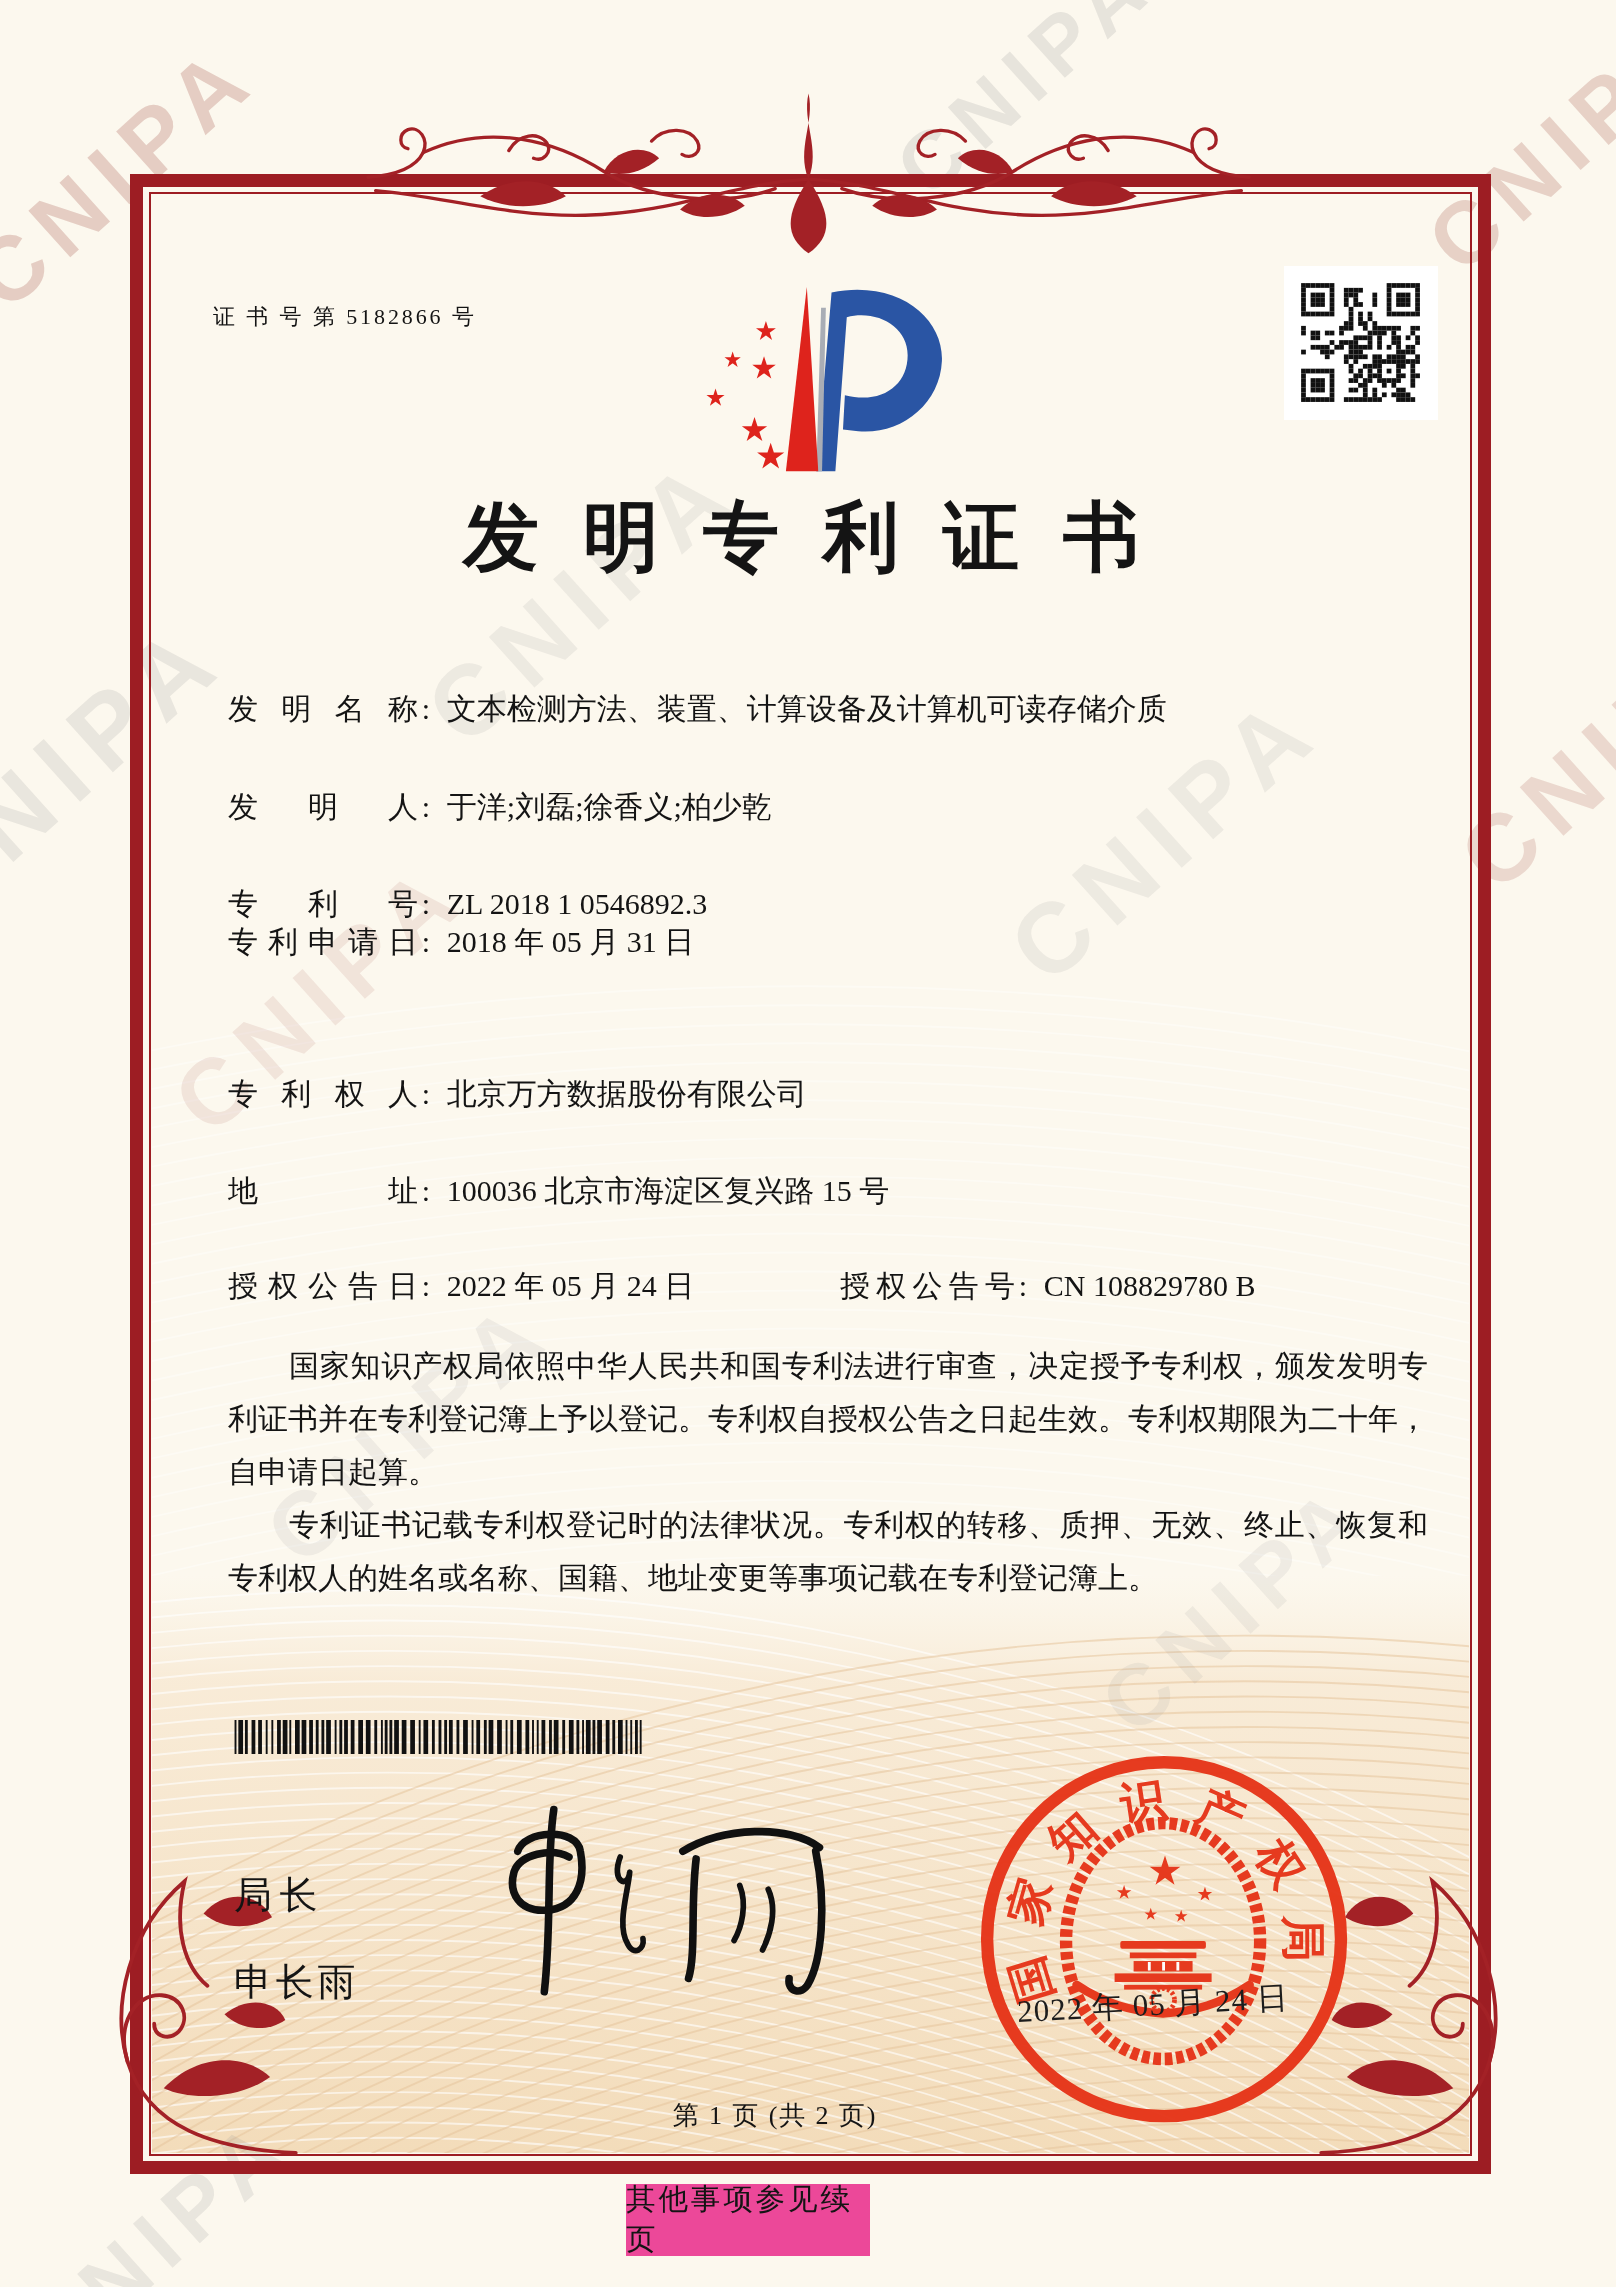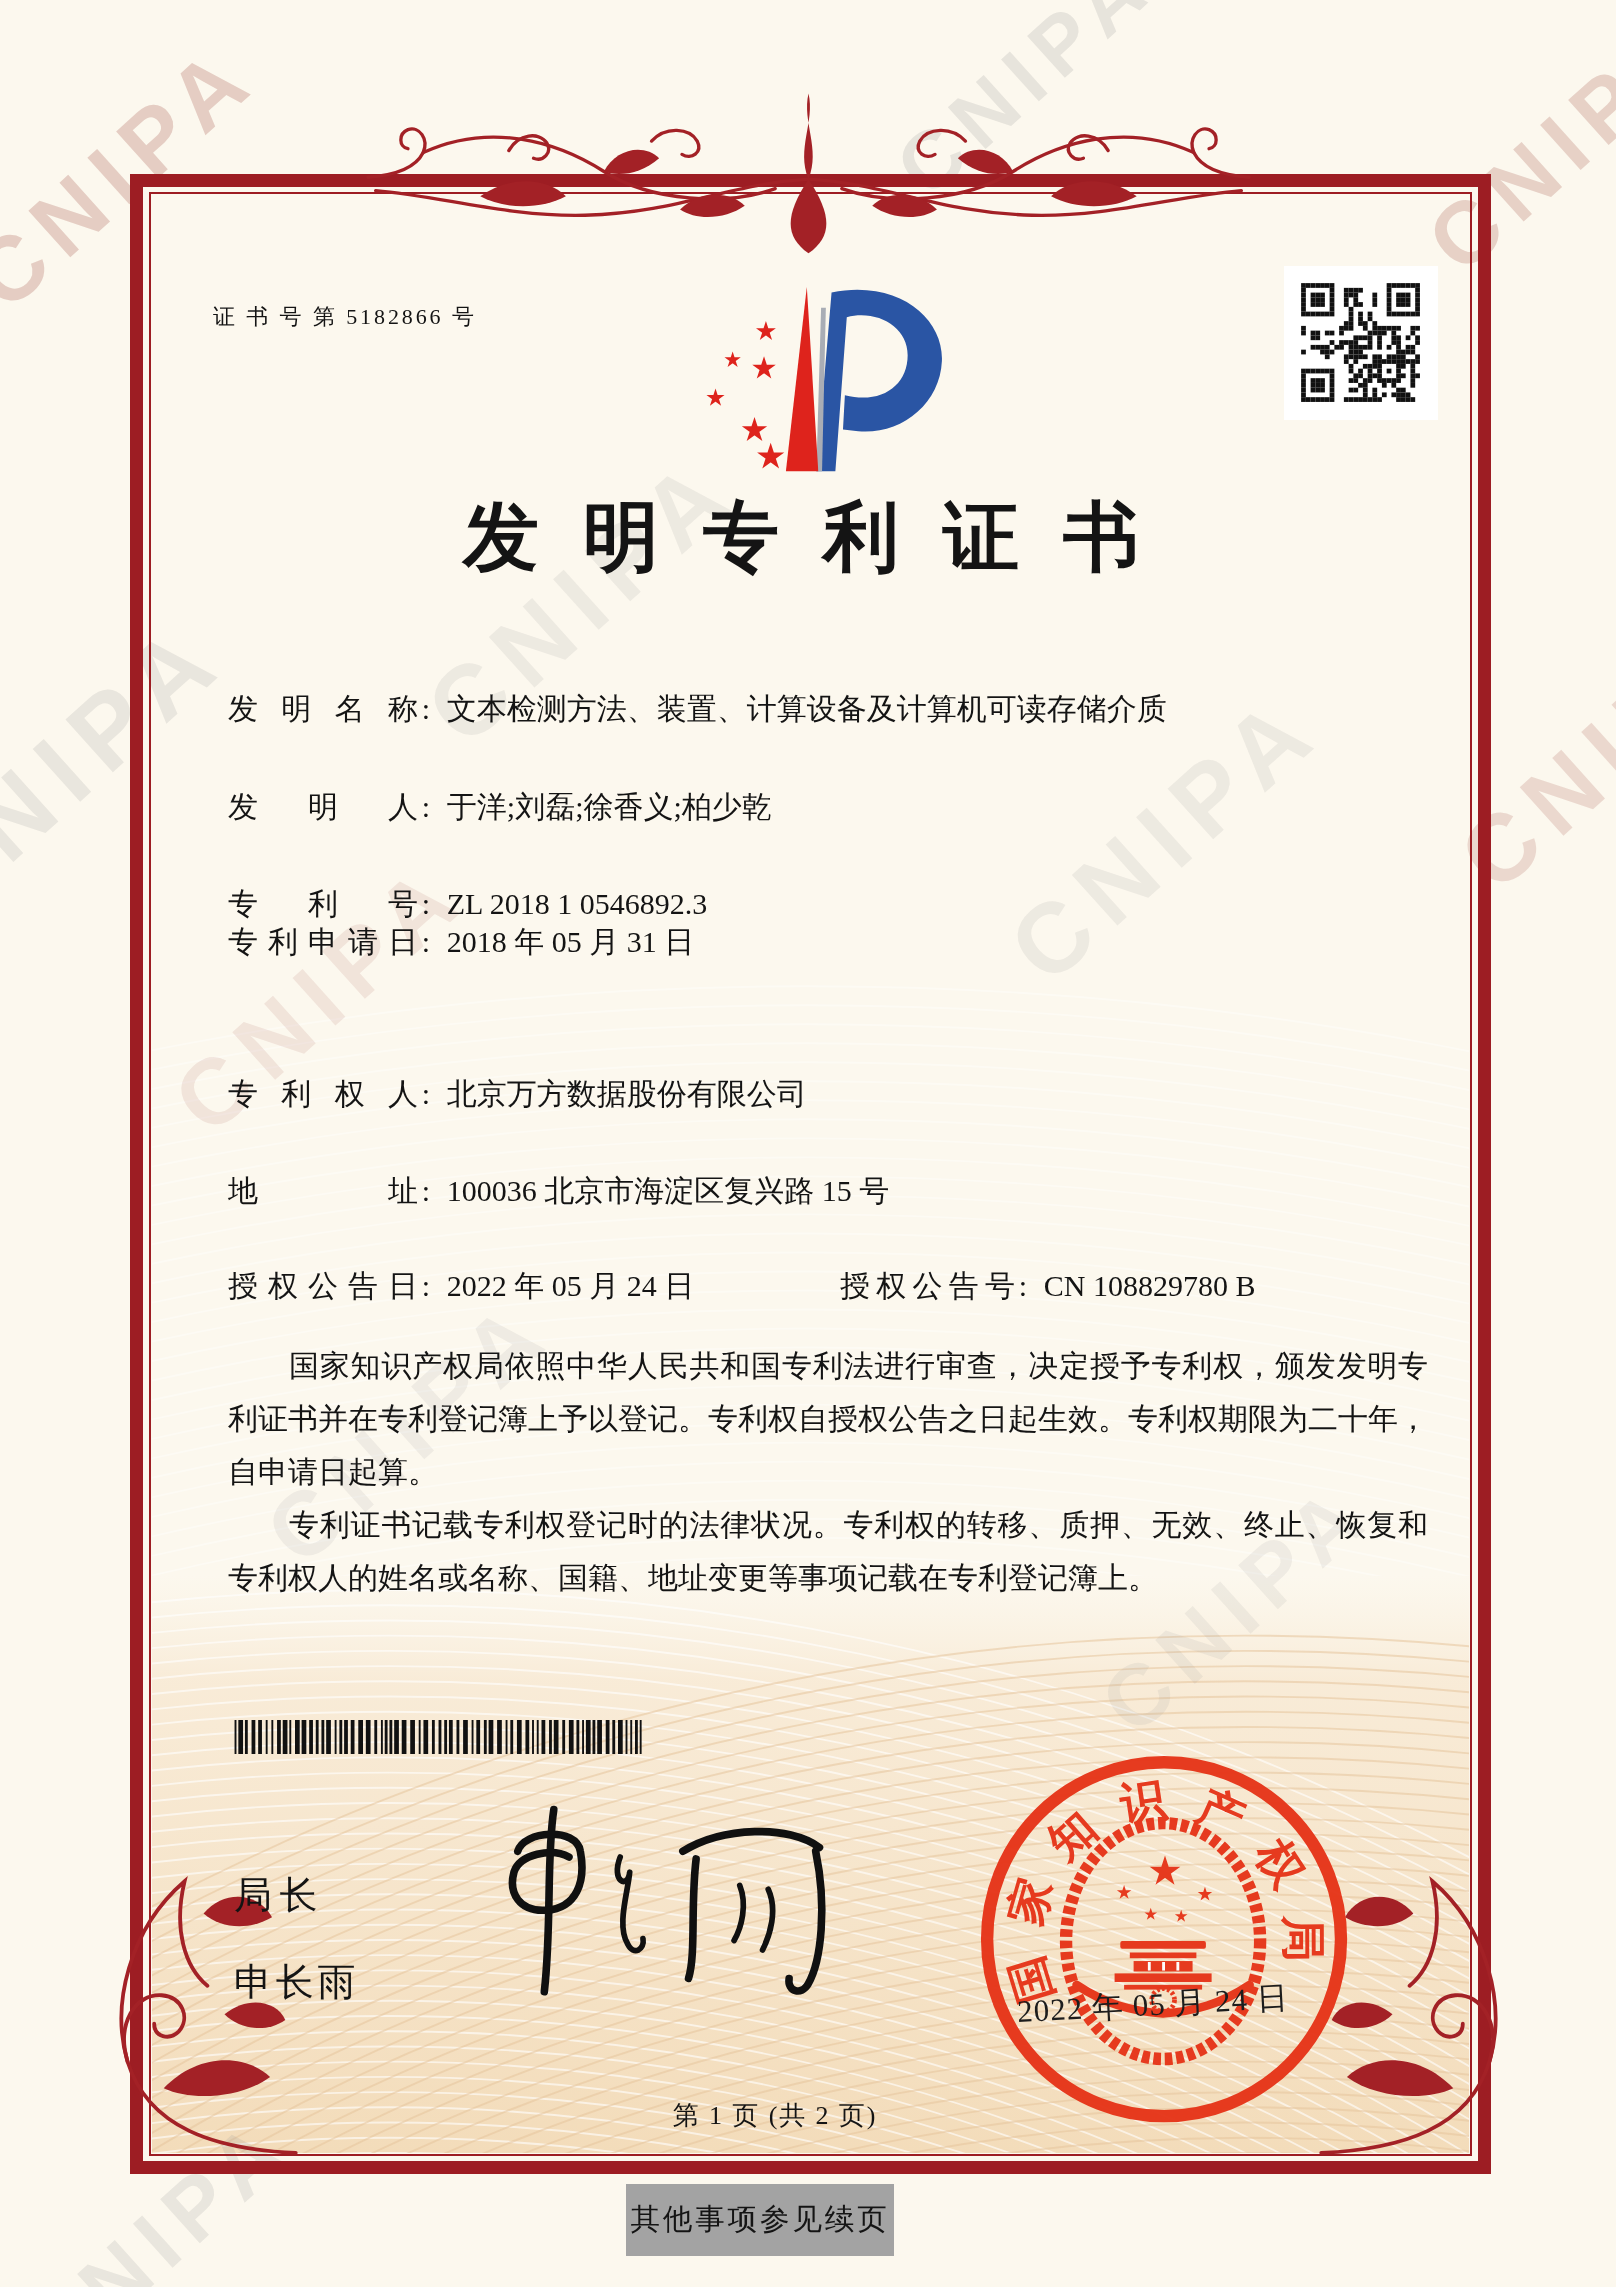--- a/index.html
+++ b/index.html
@@ -33,21 +33,21 @@
   .signer-role{position:absolute;left:234px;top:1870px;font-size:38px;letter-spacing:7.6px;
                font-family:"Liberation Sans",sans-serif;z-index:4;}
   .signer-name{position:absolute;left:234px;top:1957px;font-size:38px;letter-spacing:3.8px;
                font-family:"Liberation Sans",sans-serif;z-index:4;}
   
   .seal-date{position:absolute;left:982px;top:1984px;width:342px;text-align:center;
              font-size:31px;color:#1d1d1d;transform:rotate(-3deg);z-index:6;letter-spacing:1px;}
   
   .page-info{position:absolute;left:0;top:2098px;width:1550px;text-align:center;
              font-size:26px;z-index:4;letter-spacing:1.9px;}
-  .note-box{position:absolute;left:626px;top:2184px;width:268px;height:72px;background:#a3a3a3;
+  .note-box{position:absolute;left:626px;top:2184px;width:244px;height:72px;background:#ec4899;
             display:flex;align-items:center;justify-content:center;font-size:29.5px;
             letter-spacing:2.9px;z-index:4;}
   svg{display:block;}
 </style>
 </head>
 <body>
 
 <div class="page">
 
   <svg width="0" height="0" style="position:absolute" aria-hidden="true">

